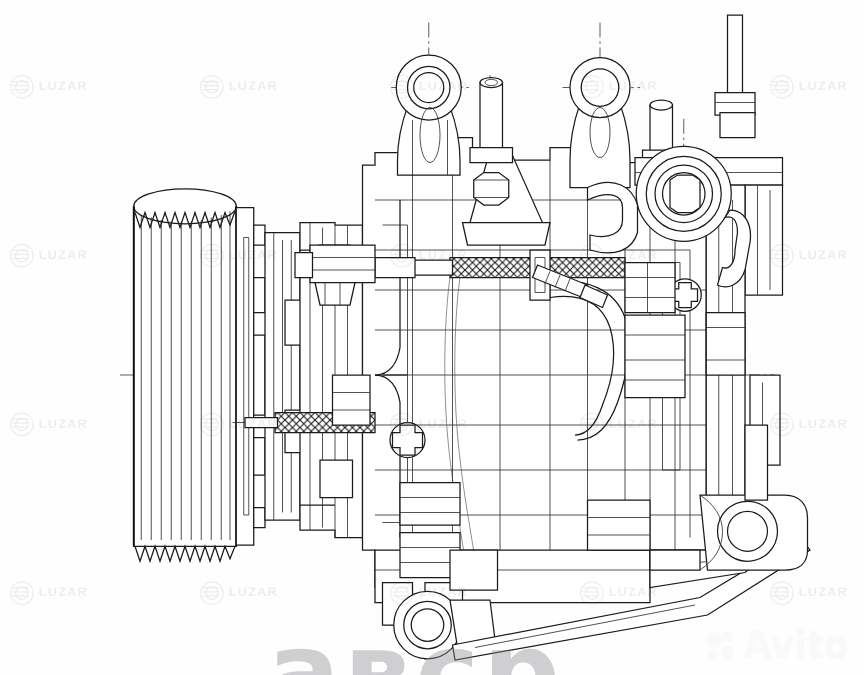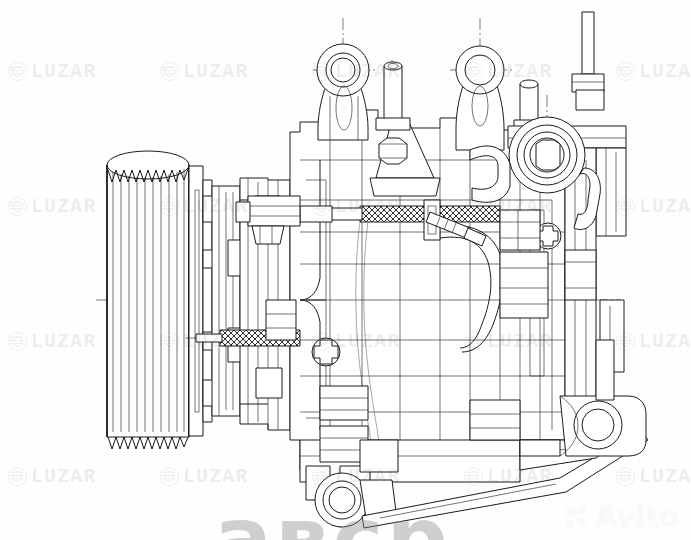--- a/index.html
+++ b/index.html
@@ -63,23 +63,23 @@
     content: "";
     position: absolute;
     left: 1px;
     top: 7px;
     width: 13px;
     height: 1.4px;
     background: #3c3c46;
     box-shadow: 0 3.2px 0 #3c3c46, 0 -3.2px 0 #3c3c46;
   }
   .wm-brand .wm-text {
-    font-family: Liberation Mono, monospace;
+    font-family: Liberation Sans, sans-serif;
     font-weight: 700;
-    font-size: 20px;
+    font-size: 10px;
     letter-spacing: 1.1px;
     color: #404040;
   }
 
   #watermark-center-layer {
     position: absolute;
     inset: 0;
     pointer-events: none;
     z-index: 2;
     display: flex;

